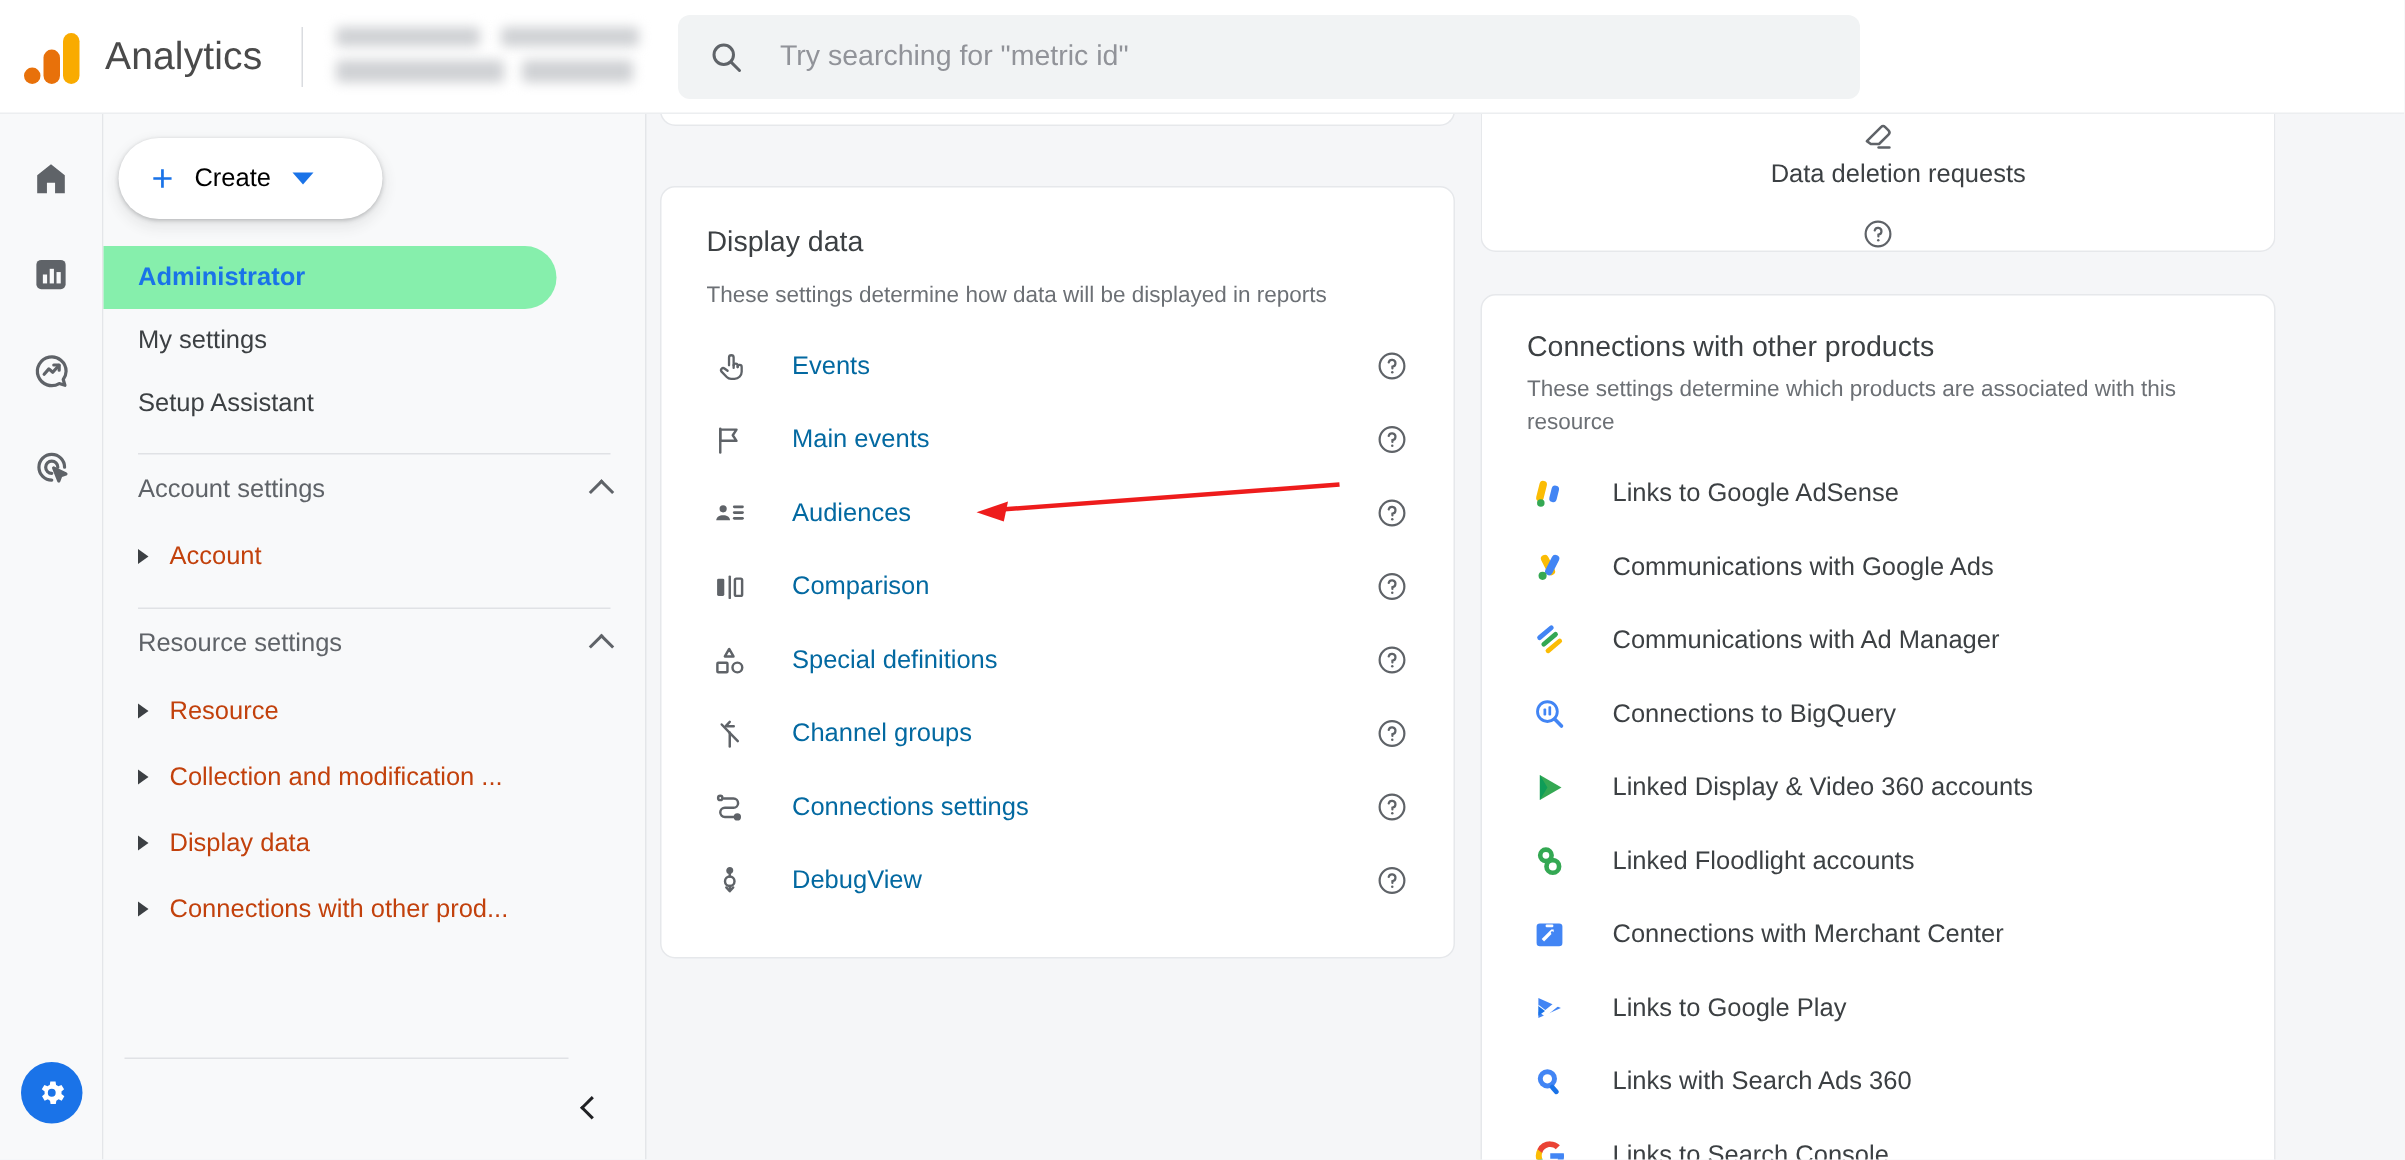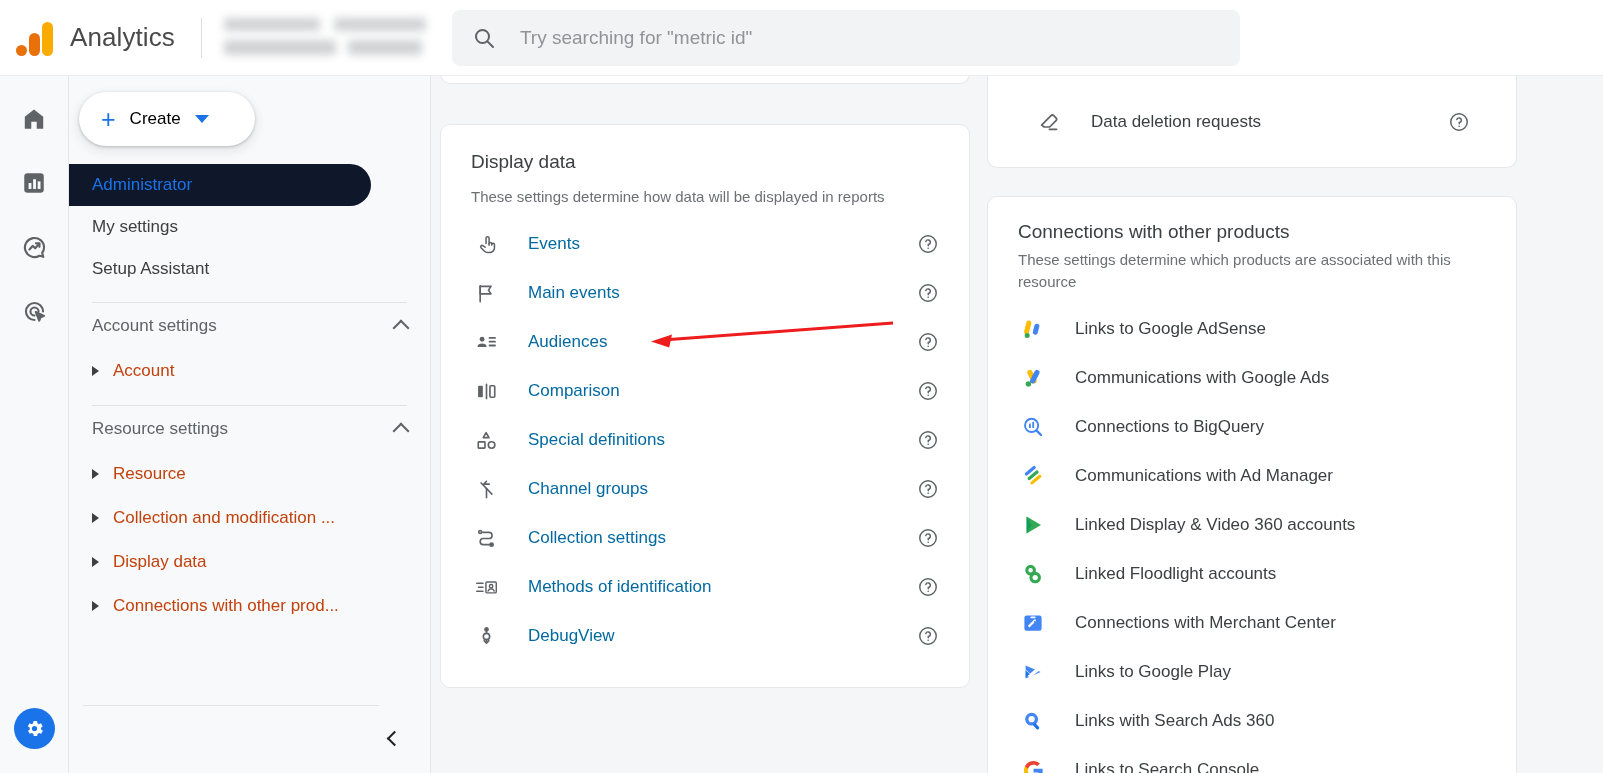--- a/index.html
+++ b/index.html
@@ -75,22 +75,22 @@
     margin-left: 14px; width: 0; height: 0; border-left: 7px solid transparent;
     border-right: 7px solid transparent; border-top: 8px solid #1a73e8;
   }
 
   .nav-list { margin-top: 18px; }
   .nav-item {
     height: 42px; display: flex; align-items: center; padding-left: 23px;
     font-size: 17px; color: #3c4043; cursor: pointer;
   }
   .nav-item.active {
-    background: #0f172a; color: #1a73e8; border-radius: 0 21px 21px 0;
-    width: 302px; font-weight: 400;
+    background: #86efac; color: #1a73e8; border-radius: 0 21px 21px 0;
+    width: 302px; font-weight: 700;
   }
   .nav-sep { height: 1px; background: #e0e2e5; margin: 12px 23px 0 23px; }
 
   .sec-head {
     height: 46px; display: flex; align-items: center; justify-content: space-between;
     padding: 0 23px 0 23px; font-size: 17px; color: #5f6368; cursor: pointer;
   }
   .chev-up { width: 12px; height: 12px; border-left: 2px solid #5f6368; border-top: 2px solid #5f6368; transform: rotate(45deg); margin-top: 4px; }
 
   .tree-item {
@@ -129,21 +129,21 @@
     height: 49px; display: flex; align-items: center; cursor: pointer;
   }
   .row .ico { width: 30px; flex: 0 0 30px; display: flex; align-items: center; justify-content: center; color: #5f6368; }
   .row .label { margin-left: 27px; font-size: 17px; color: #0369a1; flex: 1 1 auto; }
   .help {
     width: 22px; height: 22px; flex: 0 0 22px; border-radius: 50%;
     display: flex; align-items: center; justify-content: center; color: #5f6368; cursor: pointer;
   }
 
   .right-stub { margin-top: 0; }
-  .deletion-card { padding: 0 46px; height: 92px; display: flex; align-items: center; border-radius: 0 0 10px 10px; border-top: none; }
+  .deletion-card { padding: 0 20px; height: 92px; display: flex; align-items: center; border-radius: 0 0 10px 10px; border-top: none; flex-direction: column; }
   .conn-card { margin-top: 28px; padding: 24px 30px 26px 30px; }
   .conn-card .card-sub { margin-top: 6px; width: 470px; }
   .conn-list { margin-top: 12px; }
   .crow { height: 49px; display: flex; align-items: center; cursor: pointer; }
   .crow .cico { width: 30px; flex: 0 0 30px; display: flex; align-items: center; justify-content: center; }
   .crow .clabel { margin-left: 27px; font-size: 17px; color: #3c4043; }
 
   
   .arrow-layer { position: absolute; left: 0; top: 0; width: 1603px; height: 773px; pointer-events: none; z-index: 20; }
 </style>
@@ -397,50 +397,30 @@
           </div>
 
           <div class="row">
             <span class="ico">
               <svg width="23" height="23" viewBox="0 0 24 24" fill="none" stroke="currentColor" stroke-width="1.7" stroke-linecap="round">
                 <circle cx="5.4" cy="5.2" r="1.5"></circle>
                 <path d="M8 5.6h6.6a3.2 3.2 0 0 1 0 6.4H8.6a3.2 3.2 0 0 0 0 6.4h6.3"></path>
                 <circle cx="17.3" cy="18.4" r="1.7" fill="currentColor"></circle>
               </svg>
             </span>
-            <span class="label">Collection settings</span>
-            <span class="help">
-              <svg width="22" height="22" viewBox="0 0 24 24" fill="none" stroke="currentColor" stroke-width="1.6">
-                  <circle cx="12" cy="12" r="9"></circle>
-                  <path d="M9.6 9.4a2.5 2.5 0 1 1 2.7 3.1v1.3" stroke-linecap="round"></path>
-                  <circle cx="12.2" cy="16.6" r=".9" fill="currentColor" stroke="none"></circle>
-                </svg>
-            </span>
-          </div>
-
-          <div class="row">
-            <span class="ico">
-              <svg width="23" height="23" viewBox="0 0 24 24" fill="none" stroke="currentColor" stroke-width="1.5">
-                <line x1="1.8" y1="7.6" x2="8.4" y2="7.6" stroke-linecap="round"></line>
-                <line x1="3.6" y1="11.8" x2="8.4" y2="11.8" stroke-linecap="round"></line>
-                <line x1="1.8" y1="16" x2="8.4" y2="16" stroke-linecap="round"></line>
-                <rect x="11.4" y="6.2" width="10.8" height="11.4" rx="1.2"></rect>
-                <circle cx="16.8" cy="10.6" r="1.8"></circle>
-                <path d="M13.6 15.6c.5-1.5 1.8-2.2 3.2-2.2s2.7.7 3.2 2.2" stroke-linecap="round"></path>
-              </svg>
-            </span>
-            <span class="label">Methods of identification</span>
-            <span class="help">
-              <svg width="22" height="22" viewBox="0 0 24 24" fill="none" stroke="currentColor" stroke-width="1.6">
-                  <circle cx="12" cy="12" r="9"></circle>
-                  <path d="M9.6 9.4a2.5 2.5 0 1 1 2.7 3.1v1.3" stroke-linecap="round"></path>
-                  <circle cx="12.2" cy="16.6" r=".9" fill="currentColor" stroke="none"></circle>
-                </svg>
-            </span>
-          </div>
+            <span class="label">Connections settings</span>
+            <span class="help">
+              <svg width="22" height="22" viewBox="0 0 24 24" fill="none" stroke="currentColor" stroke-width="1.6">
+                  <circle cx="12" cy="12" r="9"></circle>
+                  <path d="M9.6 9.4a2.5 2.5 0 1 1 2.7 3.1v1.3" stroke-linecap="round"></path>
+                  <circle cx="12.2" cy="16.6" r=".9" fill="currentColor" stroke="none"></circle>
+                </svg>
+            </span>
+          </div>
+
 
           <div class="row">
             <span class="ico">
               <svg width="23" height="23" viewBox="0 0 24 24" fill="none" stroke="currentColor" stroke-width="1.7" stroke-linecap="round">
                 <circle cx="12" cy="12" r="3.3"></circle>
                 <circle cx="12" cy="4.6" r="1.6" fill="currentColor"></circle>
                 <line x1="12" y1="6.2" x2="12" y2="8.7"></line>
                 <line x1="12" y1="15.3" x2="12" y2="18"></line>
                 <polyline points="9.6,16.3 12,19 14.4,16.3" stroke-linejoin="round"></polyline>
               </svg>
@@ -501,44 +481,44 @@
                 <rect x="8.4" y="3.4" width="5.2" height="14.6" rx="2.6" transform="rotate(-27 11 10.7)" fill="#fbbc04"></rect>
                 <rect x="11.2" y="3.4" width="5.2" height="14.6" rx="2.6" transform="rotate(27 13.8 10.7)" fill="#4285f4"></rect>
                 <circle cx="7.4" cy="17.9" r="2.7" fill="#34a853"></circle>
               </svg>
             </span>
             <span class="clabel">Communications with Google Ads</span>
           </div>
 
           <div class="crow">
             <span class="cico">
+              <svg width="24" height="24" viewBox="0 0 24 24">
+                <rect x="2.6" y="5.2" width="13.4" height="3.2" rx="1.6" transform="rotate(-40 9.3 6.8)" fill="#4285f4"></rect>
+                <rect x="5.4" y="9.6" width="13.4" height="3.2" rx="1.6" transform="rotate(-40 12.1 11.2)" fill="#34a853"></rect>
+                <rect x="8.2" y="14" width="13.4" height="3.2" rx="1.6" transform="rotate(-40 14.9 15.6)" fill="#fbbc04"></rect>
+              </svg>
+            </span>
+            <span class="clabel">Communications with Ad Manager</span>
+          </div>
+
+          <div class="crow">
+            <span class="cico">
               <svg width="24" height="24" viewBox="0 0 24 24" fill="none">
                 <circle cx="10.6" cy="10.4" r="6.6" stroke="#4285f4" stroke-width="1.9"></circle>
                 <line x1="15.4" y1="15.3" x2="20" y2="20" stroke="#4285f4" stroke-width="2.4" stroke-linecap="round"></line>
                 <rect x="8" y="8.4" width="1.8" height="4.6" rx=".6" fill="#4285f4"></rect>
                 <rect x="11.3" y="6.8" width="1.8" height="6.2" rx=".6" fill="#4285f4"></rect>
               </svg>
             </span>
             <span class="clabel">Connections to BigQuery</span>
           </div>
 
           <div class="crow">
             <span class="cico">
               <svg width="24" height="24" viewBox="0 0 24 24">
-                <rect x="2.6" y="5.2" width="13.4" height="3.2" rx="1.6" transform="rotate(-40 9.3 6.8)" fill="#4285f4"></rect>
-                <rect x="5.4" y="9.6" width="13.4" height="3.2" rx="1.6" transform="rotate(-40 12.1 11.2)" fill="#34a853"></rect>
-                <rect x="8.2" y="14" width="13.4" height="3.2" rx="1.6" transform="rotate(-40 14.9 15.6)" fill="#fbbc04"></rect>
-              </svg>
-            </span>
-            <span class="clabel">Communications with Ad Manager</span>
-          </div>
-
-          <div class="crow">
-            <span class="cico">
-              <svg width="24" height="24" viewBox="0 0 24 24">
                 <path d="M5.6 3.6 20 12 5.6 20.4z" fill="#34a853"></path>
                 <path d="M5.6 3.6v16.8l5-8.4z" fill="#0f9d58"></path>
               </svg>
             </span>
             <span class="clabel">Linked Display &amp; Video 360 accounts</span>
           </div>
 
           <div class="crow">
             <span class="cico">
               <svg width="24" height="24" viewBox="0 0 24 24" fill="none" stroke="#34a853" stroke-width="3.1">

